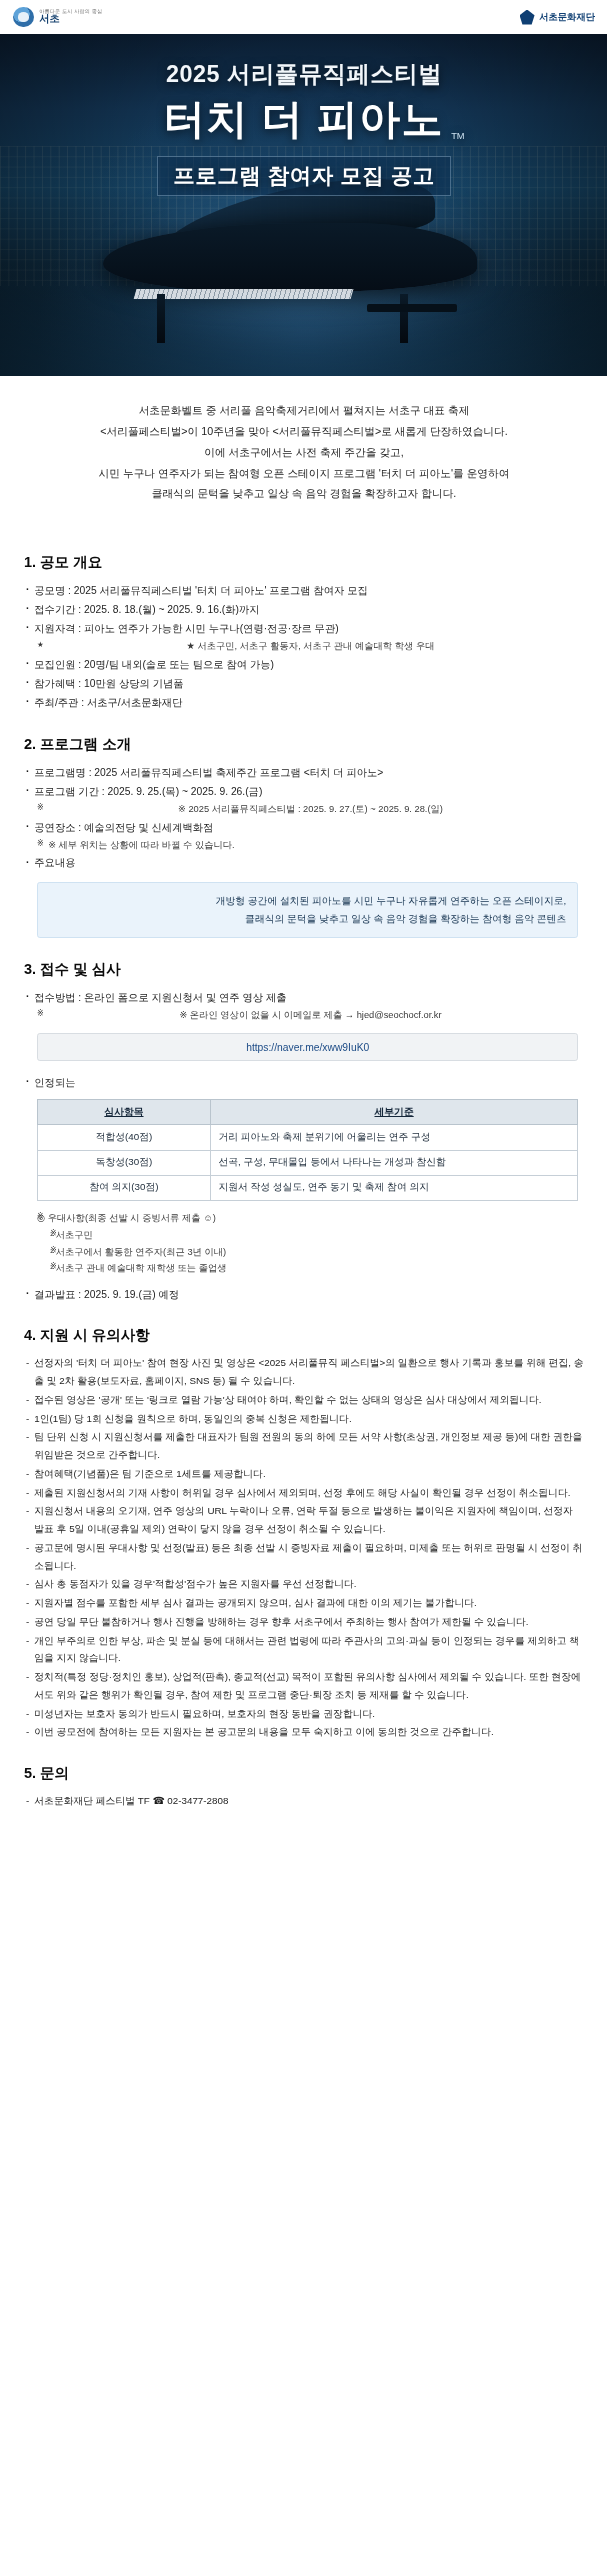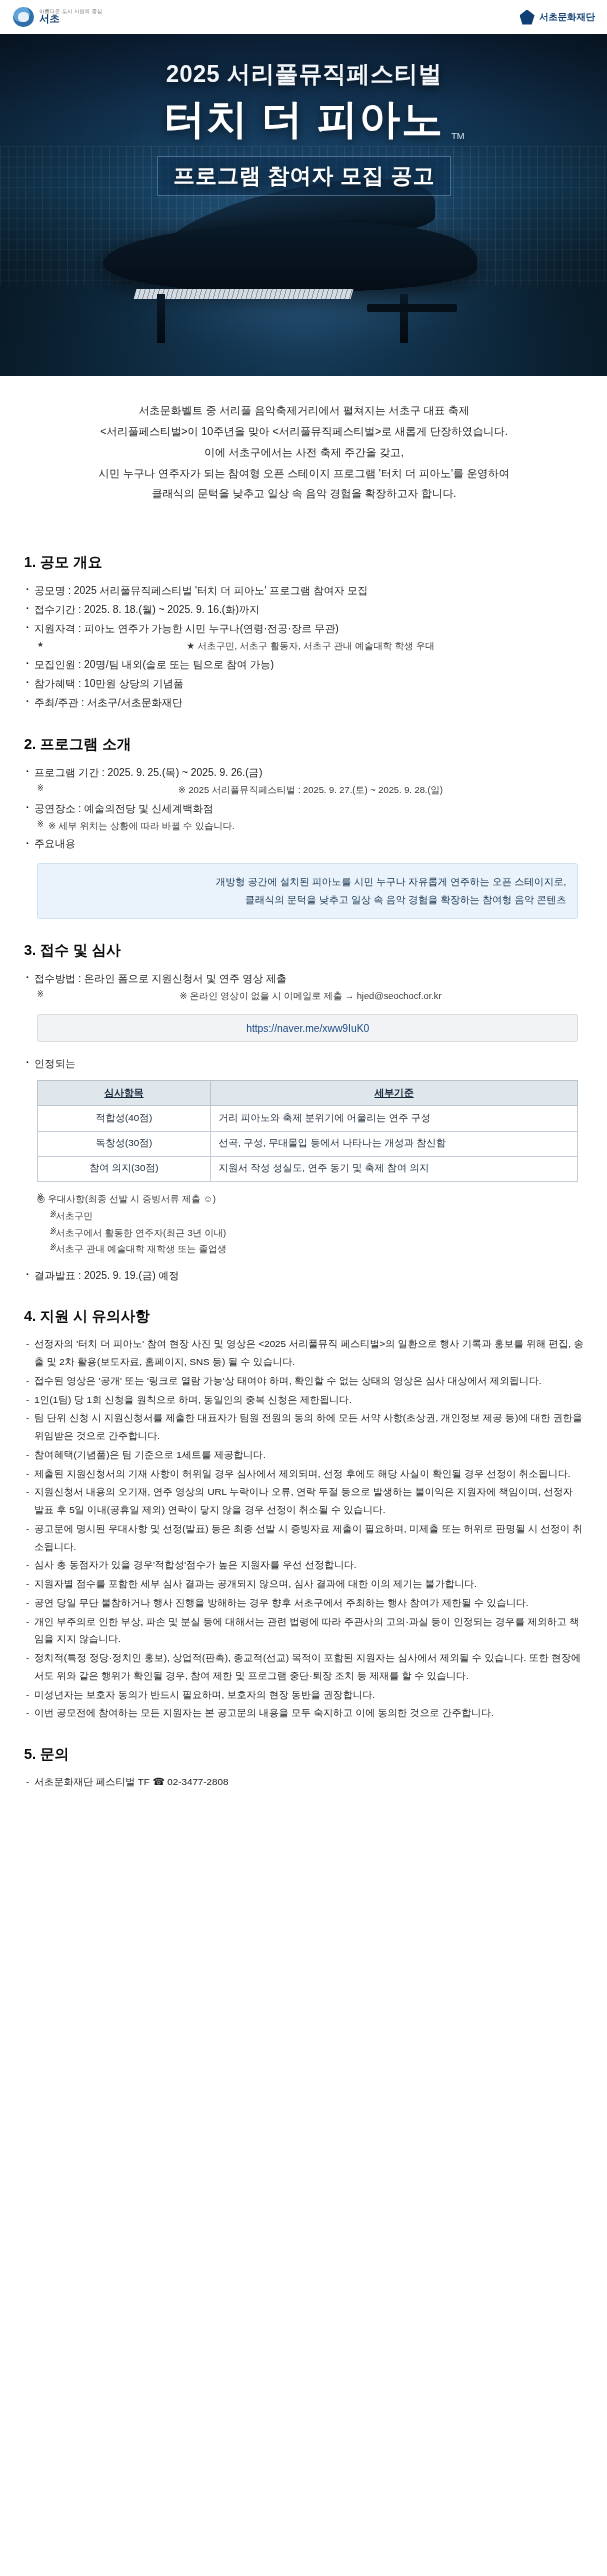--- a/index.html
+++ b/index.html
@@ -332,20 +332,21 @@
       <li style="padding-left:0">★ 서초구민, 서초구 활동자, 서초구 관내 예술대학 학생 우대</li>
     </ul>
     <ul class="bul">
       <li>모집인원 : 20명/팀 내외(솔로 또는 팀으로 참여 가능)</li>
       <li>참가혜택 : 10만원 상당의 기념품</li>
       <li>주최/주관 : 서초구/서초문화재단</li>
     </ul>
 
     <h2 class="sec">2. 프로그램 소개</h2>
     <ul class="bul">
+      <li>프로그램명 : 2025 서리풀뮤직페스티벌 축제주간 프로그램 &lt;터치 더 피아노&gt;</li>
       <li>프로그램 기간 : 2025. 9. 25.(목) ~ 2025. 9. 26.(금)</li>
     </ul>
     <ul class="sub center-note">
       <li style="padding-left:0">※ 2025 서리풀뮤직페스티벌 : 2025. 9. 27.(토) ~ 2025. 9. 28.(일)</li>
     </ul>
     <ul class="bul">
       <li>공연장소 : 예술의전당 및 신세계백화점</li>
     </ul>
     <ul class="sub">
       <li>※ 세부 위치는 상황에 따라 바뀔 수 있습니다.</li>
@@ -415,21 +416,21 @@
       <li>1인(1팀) 당 1회 신청을 원칙으로 하며, 동일인의 중복 신청은 제한됩니다.</li>
       <li>팀 단위 신청 시 지원신청서를 제출한 대표자가 팀원 전원의 동의 하에 모든 서약 사항(초상권, 개인정보 제공 등)에 대한 권한을 위임받은 것으로 간주합니다.</li>
       <li>참여혜택(기념품)은 팀 기준으로 1세트를 제공합니다.</li>
       <li>제출된 지원신청서의 기재 사항이 허위일 경우 심사에서 제외되며, 선정 후에도 해당 사실이 확인될 경우 선정이 취소됩니다.</li>
       <li>지원신청서 내용의 오기재, 연주 영상의 URL 누락이나 오류, 연락 두절 등으로 발생하는 불이익은 지원자에 책임이며, 선정자 발표 후 5일 이내(공휴일 제외) 연락이 닿지 않을 경우 선정이 취소될 수 있습니다.</li>
       <li>공고문에 명시된 우대사항 및 선정(발표) 등은 최종 선발 시 증빙자료 제출이 필요하며, 미제출 또는 허위로 판명될 시 선정이 취소됩니다.</li>
       <li>심사 총 동점자가 있을 경우'적합성'점수가 높은 지원자를 우선 선정합니다.</li>
       <li>지원자별 점수를 포함한 세부 심사 결과는 공개되지 않으며, 심사 결과에 대한 이의 제기는 불가합니다.</li>
       <li>공연 당일 무단 불참하거나 행사 진행을 방해하는 경우 향후 서초구에서 주최하는 행사 참여가 제한될 수 있습니다.</li>
       <li>개인 부주의로 인한 부상, 파손 및 분실 등에 대해서는 관련 법령에 따라 주관사의 고의·과실 등이 인정되는 경우를 제외하고 책임을 지지 않습니다.</li>
-      <li>정치적(특정 정당·정치인 홍보), 상업적(판촉), 종교적(선교) 목적이 포함된 지원자는 심사에서 제외될 수 있습니다. 또한 현장에서도 위와 같은 행위가 확인될 경우, 참여 제한 및 프로그램 중단·퇴장 조치 등 제재를 할 수 있습니다.</li>
+      <li>정치적(특정 정당·정치인 홍보), 상업적(판촉), 종교적(선교) 목적이 포함된 유의사항 심사에서 제외될 수 있습니다. 또한 현장에서도 위와 같은 행위가 확인될 경우, 참여 제한 및 프로그램 중단·퇴장 조치 등 제재를 할 수 있습니다.</li>
       <li>미성년자는 보호자 동의가 반드시 필요하며, 보호자의 현장 동반을 권장합니다.</li>
       <li>이번 공모전에 참여하는 모든 지원자는 본 공고문의 내용을 모두 숙지하고 이에 동의한 것으로 간주합니다.</li>
     </ol>
 
     <h2 class="sec">5. 문의</h2>
     <ol class="num">
       <li class="contact-line">서초문화재단 페스티벌 TF ☎ 02-3477-2808</li>
     </ol>
 
   </div>

